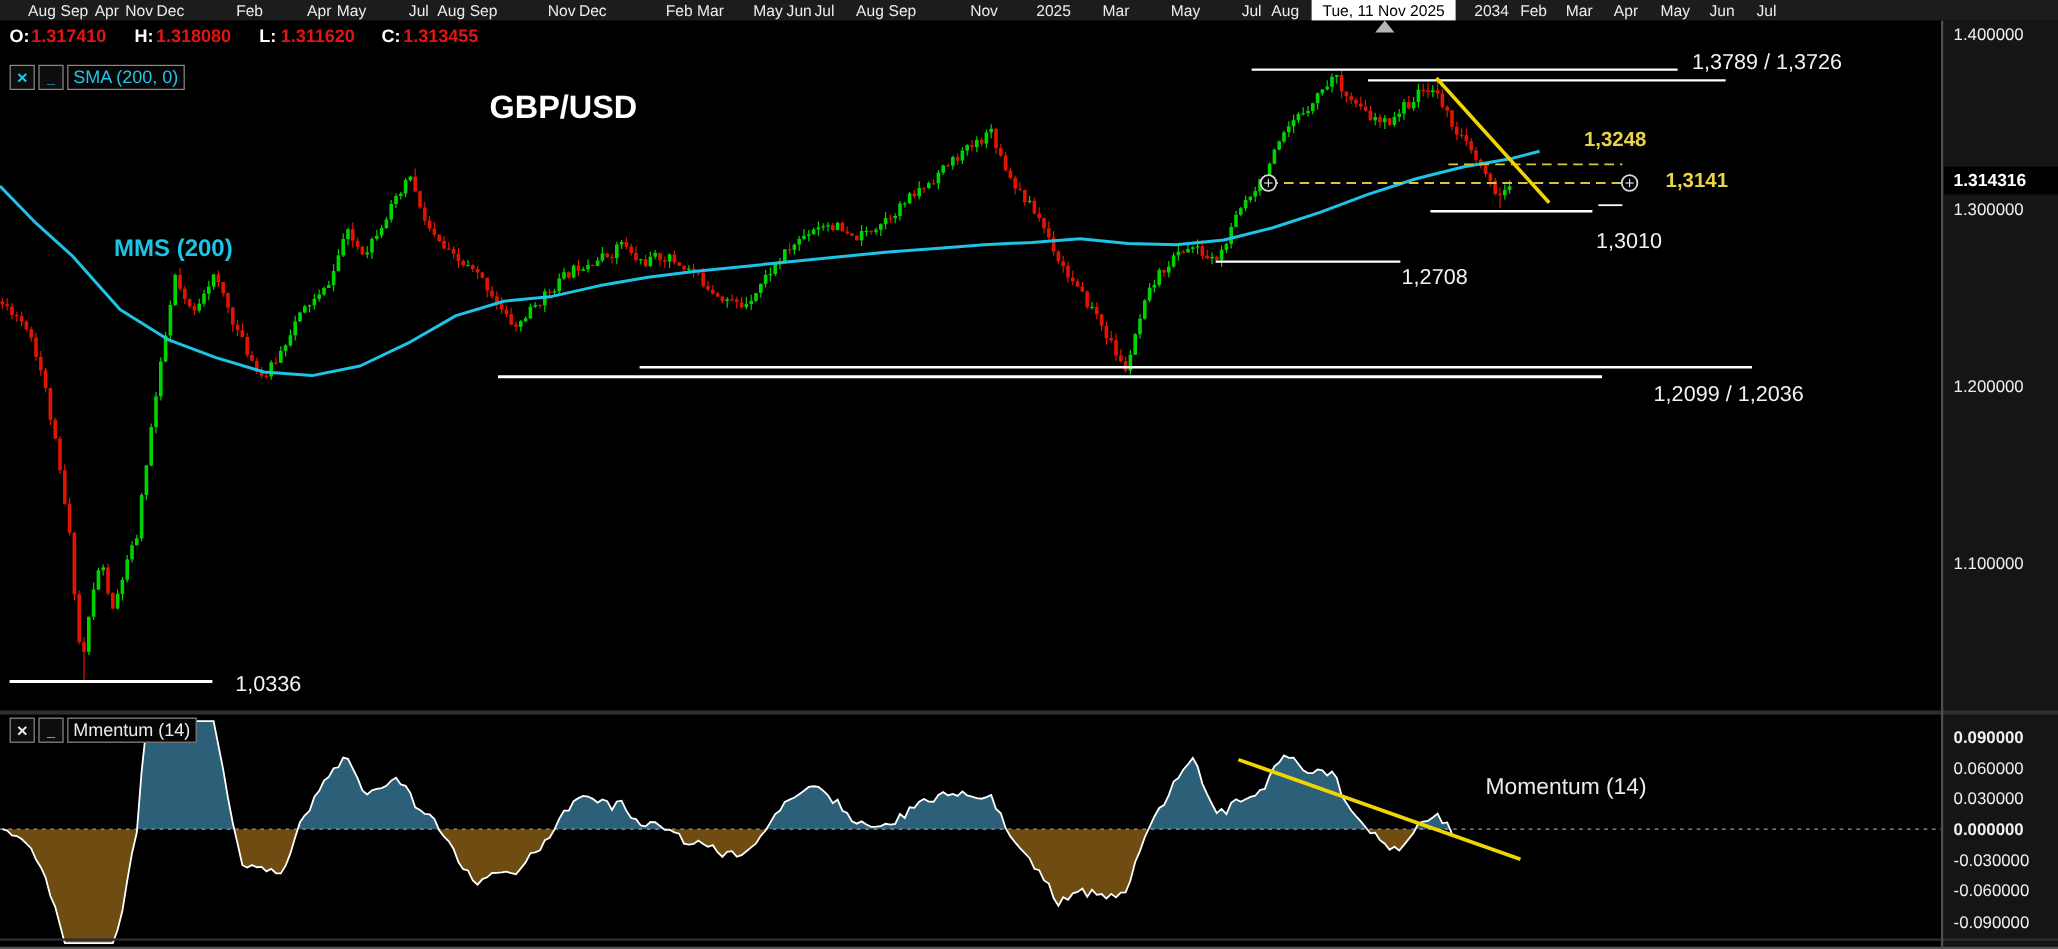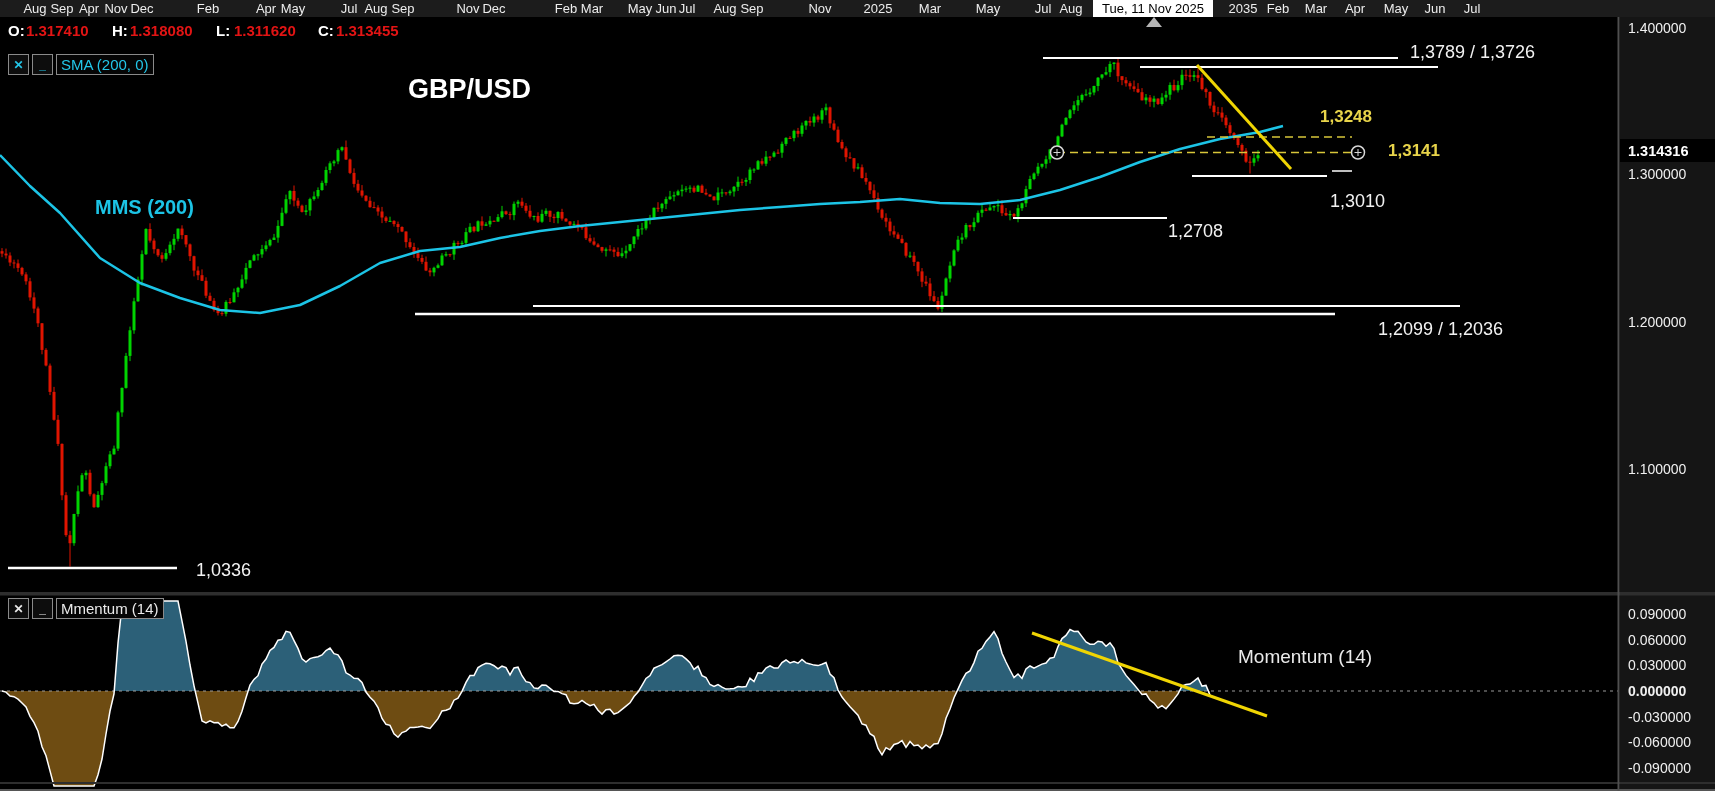--- a/index.html
+++ b/index.html
@@ -728,21 +728,21 @@
       <span class="tl-month" style="left: 666px;">Jun</span>
       <span class="tl-month" style="left: 687px;">Jul</span>
       <span class="tl-month" style="left: 725px;">Aug</span>
       <span class="tl-month" style="left: 752px;">Sep</span>
       <span class="tl-month" style="left: 820px;">Nov</span>
       <span class="tl-month" style="left: 878px; text-align: right;">2025</span>
       <span class="tl-month" style="left: 930px;">Mar</span>
       <span class="tl-month" style="left: 988px;">May</span>
       <span class="tl-month" style="left: 1043px;">Jul</span>
       <span class="tl-month" style="left: 1071px;">Aug</span>
-      <span class="tl-month" style="left: 1243px;">2035</span>
+      <span class="tl-month" style="left: 1243px;">2034</span>
       <span class="tl-month" style="left: 1278px;">Feb</span>
       <span class="tl-month" style="left: 1316px;">Mar</span>
       <span class="tl-month" style="left: 1355px;">Apr</span>
       <span class="tl-month" style="left: 1396px;">May</span>
       <span class="tl-month" style="left: 1435px;">Jun</span>
       <span class="tl-month" style="left: 1472px;">Jul</span>
     </div>
   <div class="tl-pointer" id="datepointer" style="left: 1146px; top: 17px;"></div>
 
   <div id="ohlc">
@@ -773,21 +773,21 @@
   <div class="mom-title">Momentum (14)</div>
 
   <div class="cur-price" id="curprice" style="top: 139px;">
     <span>1.314316</span>
   </div>
 
 <div class="axis-tick" style="top: 28px;">1.400000</div>
     <div class="axis-tick" style="top: 174px;">1.300000</div>
     <div class="axis-tick" style="top: 322px;">1.200000</div>
     <div class="axis-tick" style="top: 469px;">1.100000</div>
-    <div class="axis-tick" style="top: 614px;">0.090000</div>
+    <div class="axis-tick" style="top: 614px; font-weight: bold;">0.090000</div>
     <div class="axis-tick" style="top: 640px;">0.060000</div>
     <div class="axis-tick" style="top: 665px;">0.030000</div>
     <div class="axis-tick bold" style="top: 691px;">0.000000</div>
     <div class="axis-tick" style="top: 717px;">-0.030000</div>
     <div class="axis-tick" style="top: 742px;">-0.060000</div>
     <div class="axis-tick" style="top: 768px;">-0.090000</div>
     <div class="anno" style="left: 1410px; top: 52px; color: rgb(242, 242, 242); font-size: 18px;">1,3789 / 1,3726</div>
     <div class="anno" style="left: 1320px; top: 117px; color: rgb(232, 212, 74); font-size: 17px; font-weight: bold;">1,3248</div>
     <div class="anno" style="left: 1388px; top: 151px; color: rgb(232, 212, 74); font-size: 17px; font-weight: bold;">1,3141</div>
     <div class="anno" style="left: 1330px; top: 188px; color: rgb(242, 242, 242); font-size: 18px; margin-top: 13px;">1,3010</div>

